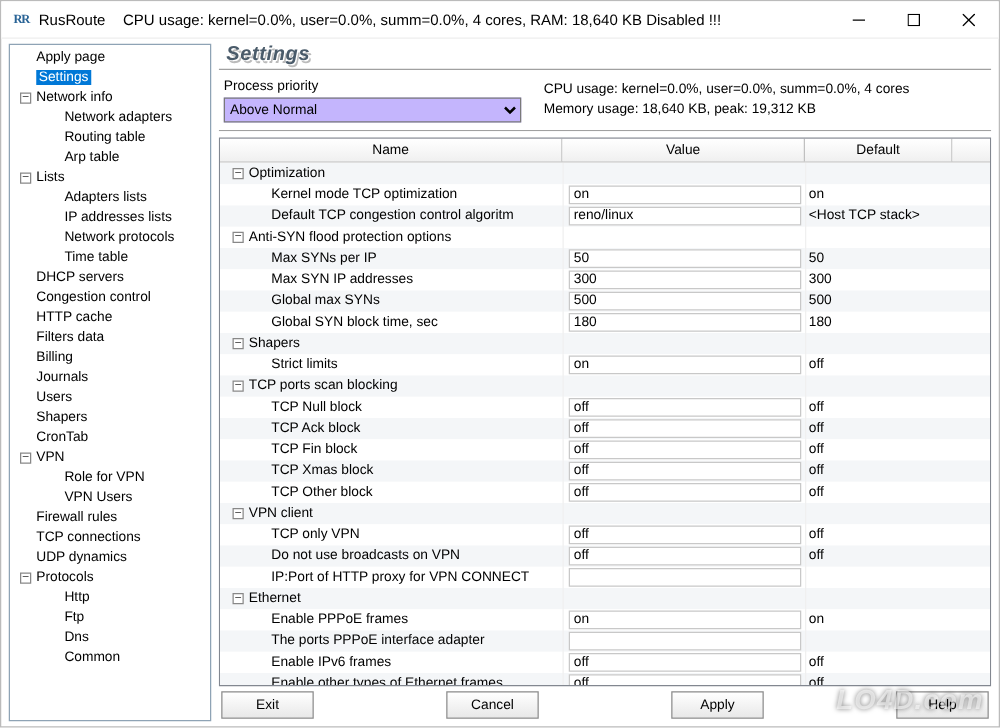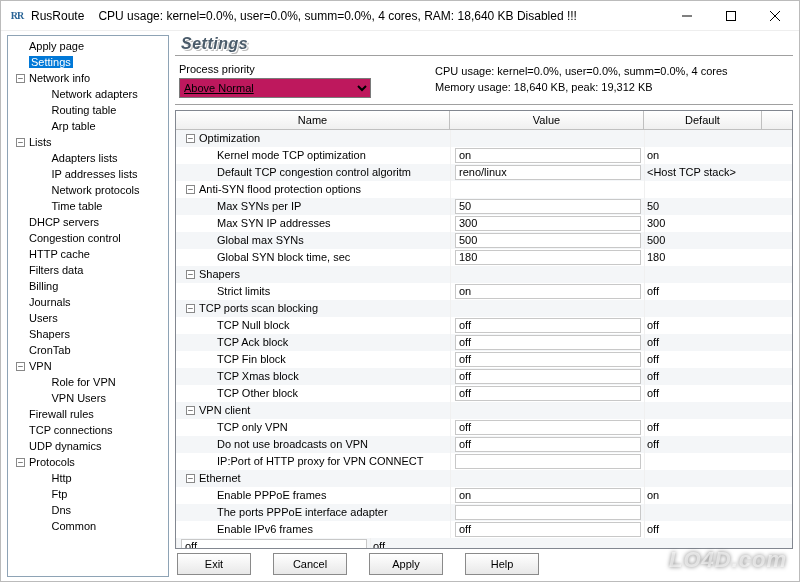--- a/index.html
+++ b/index.html
@@ -17,37 +17,37 @@
 .tree-item .dots { color:#999; font-family:monospace; letter-spacing:-1px; margin-right:0;}
 .tree-item .exp { display:inline-flex; width:9px; height:9px; border:1px solid #888; align-items:center; justify-content:center; margin:0 4px; font-size:9px; line-height:1; font-family:monospace; color:#555; background:#fff;}
 .tree-item.selected .lbl { background:#0078d7; color:#fff; padding:0 2px;}
 .main { flex:1; margin:4px 6px 4px 6px; display:flex; flex-direction:column; overflow:hidden;}
 .gheader { font-size:16px; font-weight:bold; font-style:italic; color:#4a5b6a; text-shadow:1px 1px 0 #fff,2px 2px 0 #bbb; padding:0 0 2px 6px; letter-spacing:0.5px;}
 .hr { border-top:1px solid #a0a0a0; border-bottom:1px solid #fff; height:2px; margin:0 0 4px 0;}
 .toprow { display:flex; padding:2px 4px 6px 4px; }
 .toprow .left { width:250px; }
 .toprow .right { flex:1; padding-left:6px; padding-top:2px;}
 .fieldlabel { margin-bottom:3px; }
-select.priority { width:192px; height:20px; border:1px solid #7a7a7a; font-size:11px; background:#be185d;text-decoration:underline;}
+select.priority { width:238px; height:20px; border:1px solid #7a7a7a; font-size:11px; background:#c4b5fd;}
 .grid-wrap { flex:1; display:flex; flex-direction:column; border:1px solid #828790; overflow:hidden;}
 .grid-head { display:flex; background:#fff; border-bottom:1px solid #c0c0c0;}
 .gh { border-right:1px solid #c0c0c0; padding:3px 6px; background:linear-gradient(#fff,#f0f0f0); font-weight:normal; text-align:center;}
 .gh.name{flex:0 0 274px;} .gh.value{flex:0 0 194px;} .gh.default{flex:0 0 118px;} .gh.last{flex:1; border-right:none;}
 .grid-body { flex:1; overflow-y:scroll; overflow-x:hidden; }
 .grow { display:flex; height:17px; align-items:center;}
 .gcell { border-left:1px solid #f0f0f0; padding:0 4px; white-space:nowrap; overflow:hidden; height:17px; line-height:17px;}
 .gcell.name{flex:0 0 274px; border-left:none; display:flex; align-items:center;} 
 .gcell.value{flex:0 0 194px; text-align:left;} 
 .gcell.default{flex:0 0 118px;}
 .indent { display:inline-block; }
 .gexp { display:inline-flex; width:9px; height:9px; border:1px solid #888; align-items:center; justify-content:center; margin:0 4px 0 2px; font-size:9px; line-height:1; font-family:monospace; color:#555; flex-shrink:0; background:#fff;}
 .grow.cat { font-weight:normal; }
 .grow.cat .gcell.value,.grow.cat .gcell.default{ }
 .zebra0{background:#fff;} .zebra1{background:#f4f6f8;}
-.btnbar { display:flex; gap:22px; justify-content:flex-start; padding:4px 2px 2px 2px;}
+.btnbar { display:flex; gap:22px; justify-content:space-between; padding:4px 2px 2px 2px;}
 .btn { width:74px; height:22px; border:1px solid #8a8a8a; background:linear-gradient(#fff,#e8e8e8); font-size:11px; cursor:pointer;}
 .watermark { position:absolute; right:12px; bottom:8px; font-size:22px; font-weight:bold; color:rgba(255,255,255,0.55); text-shadow:0 0 4px rgba(0,0,0,0.5); letter-spacing:1px; font-style:italic; pointer-events:none;}
 .value-box { border:1px solid #c8c8c8; background:#fff; display:inline-block; height:15px; line-height:13px; padding:0 3px; width:186px; margin-top:1px;}
 .default-box{ padding-left:2px;}
 </style>
 </head>
 <body>
 
 <div class="titlebar">
   <span class="logo">RR</span>
@@ -464,20 +464,25 @@
           <div class="grow zebra0">
             <div class="gcell name">
               <span class="indent" style="width: 22px;"></span>
               <span style="display: inline-block; width: 15px;"></span>
               <span>Enable IPv6 frames</span>
             </div>
             <div class="gcell value"><span class="value-box">off</span></div>
             <div class="gcell default default-box">off</div>
           </div>
           <div class="grow zebra1">
+            <div class="gcell name">
+              <span class="indent" style="width: 22px;"></span>
+              <span style="display: inline-block; width: 15px;"></span>
+              <span>Enable other types of Ethernet frames</span>
+            </div>
             <div class="gcell value"><span class="value-box">off</span></div>
             <div class="gcell default default-box">off</div>
           </div>
         </div>
     </div>
     <div class="btnbar">
       <button class="btn">Exit</button>
       <button class="btn">Cancel</button>
       <button class="btn">Apply</button>
       <button class="btn">Help</button>

